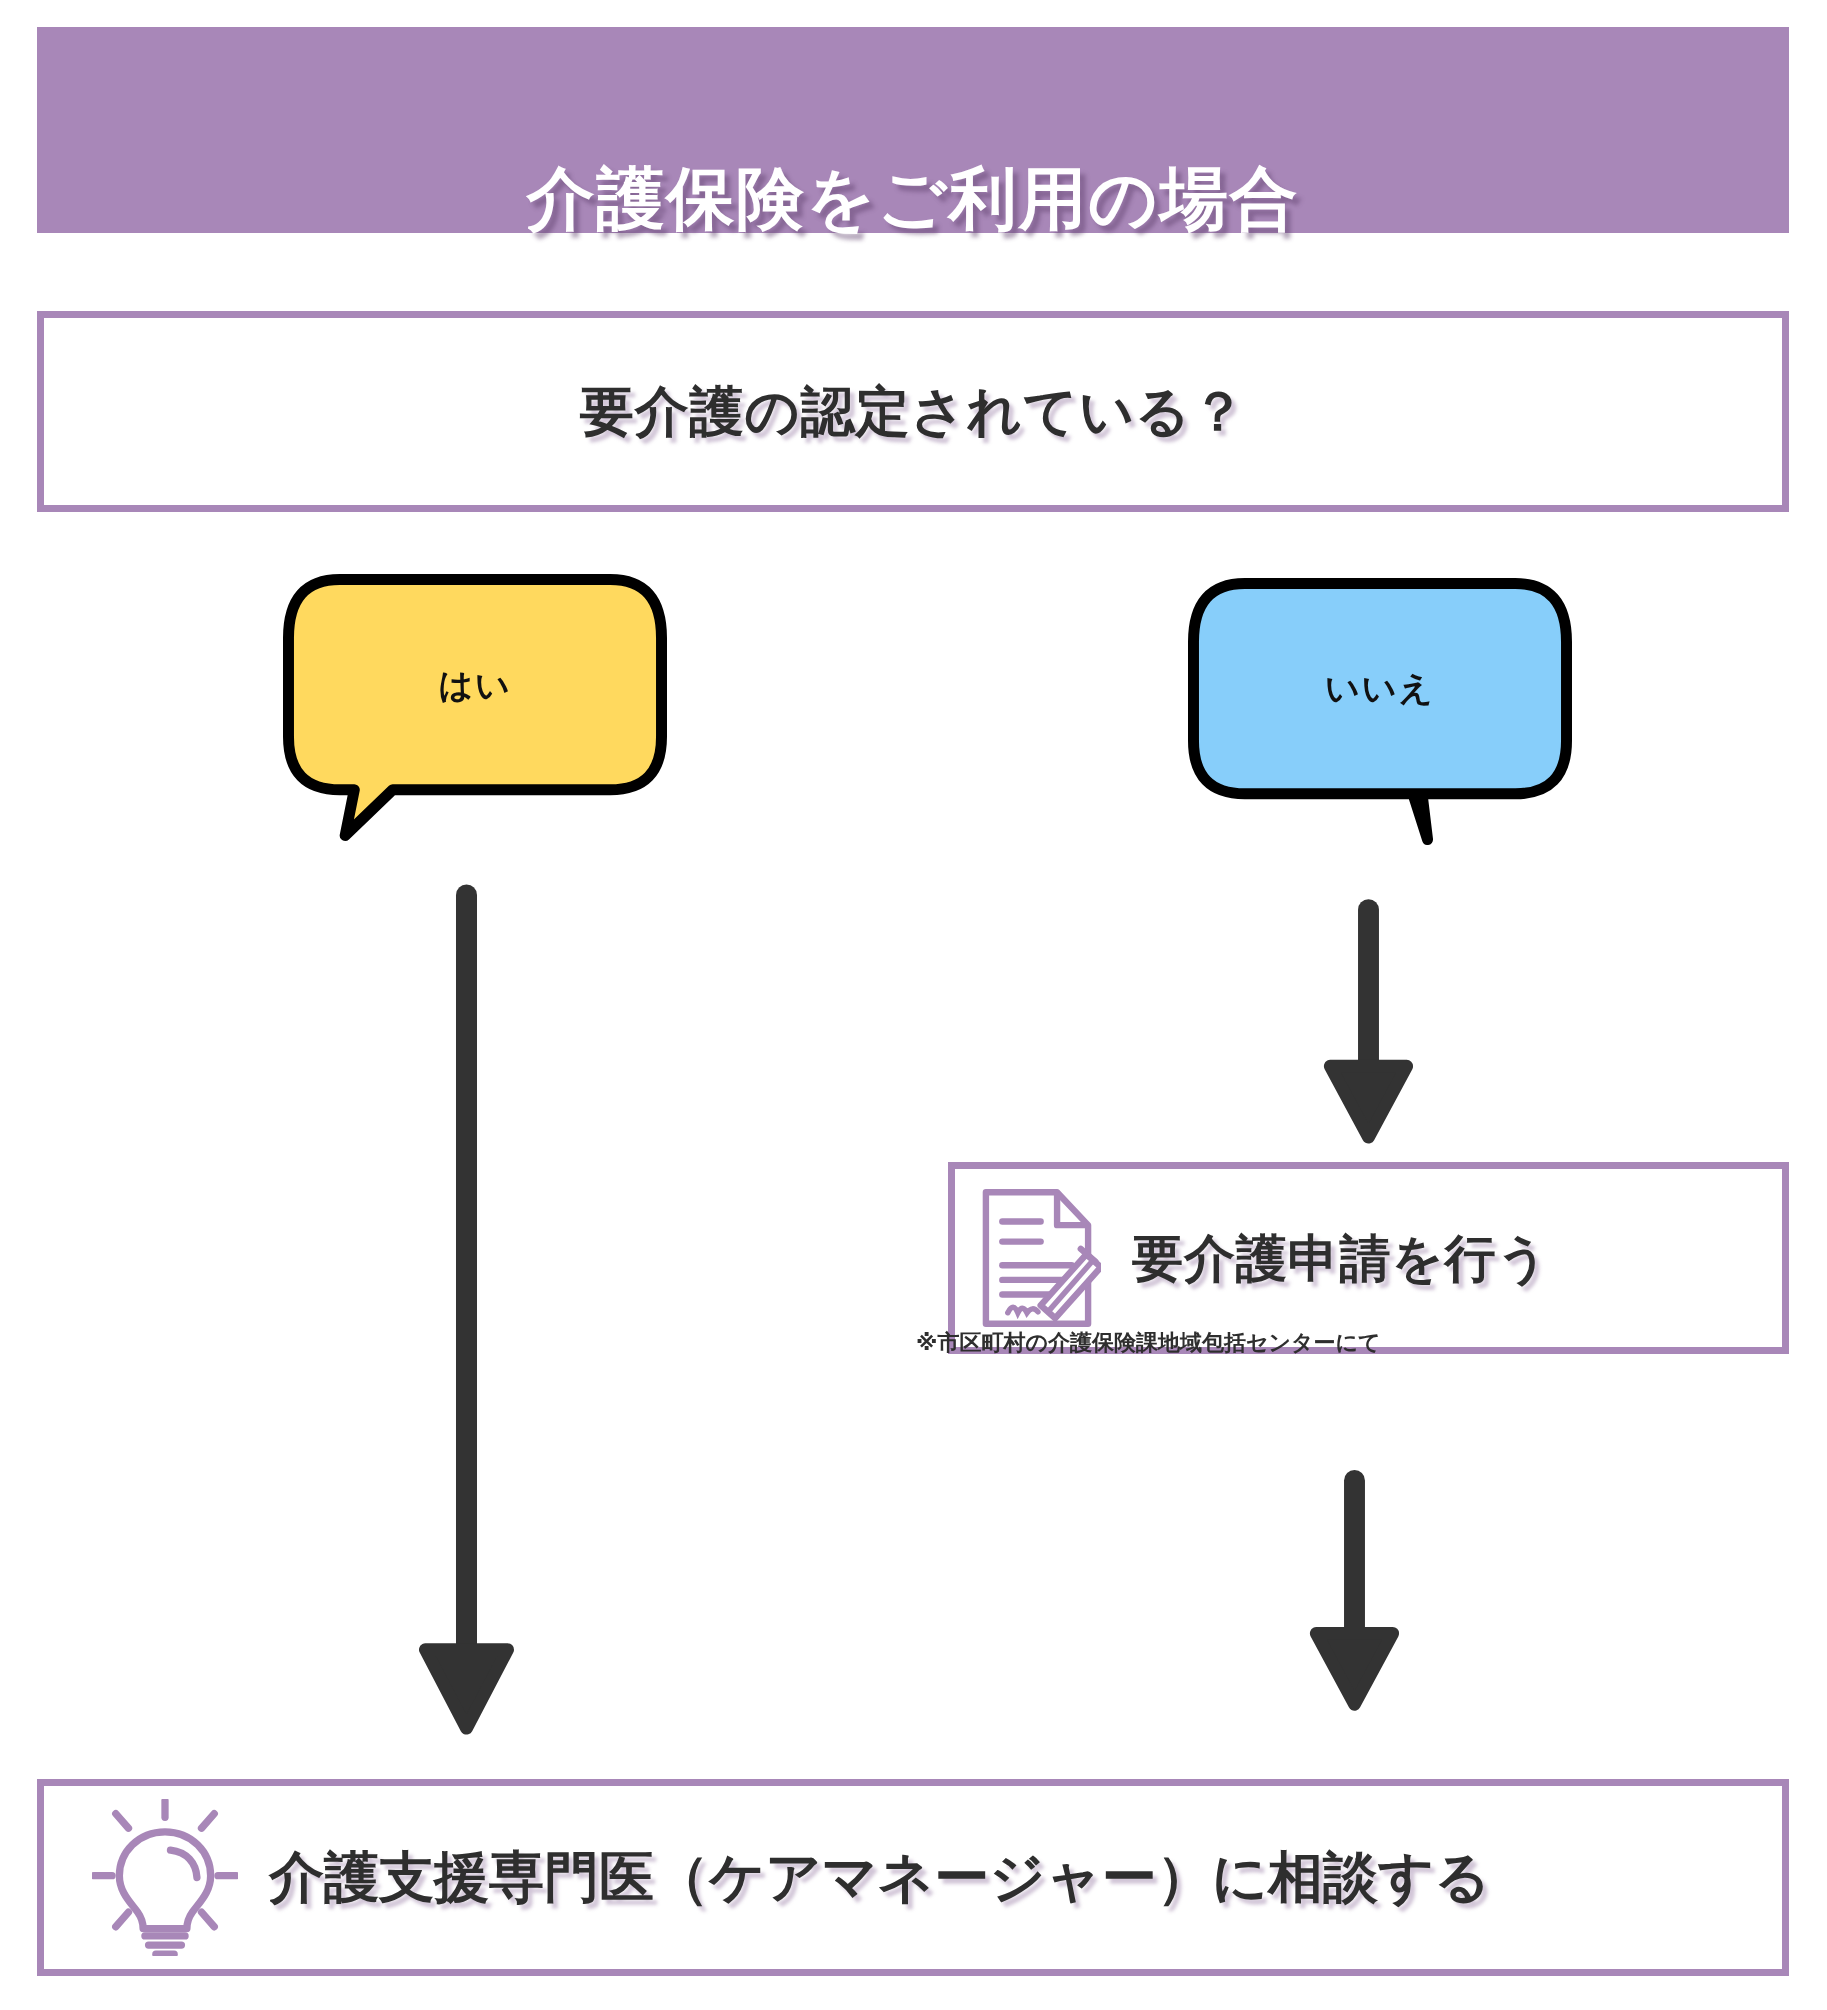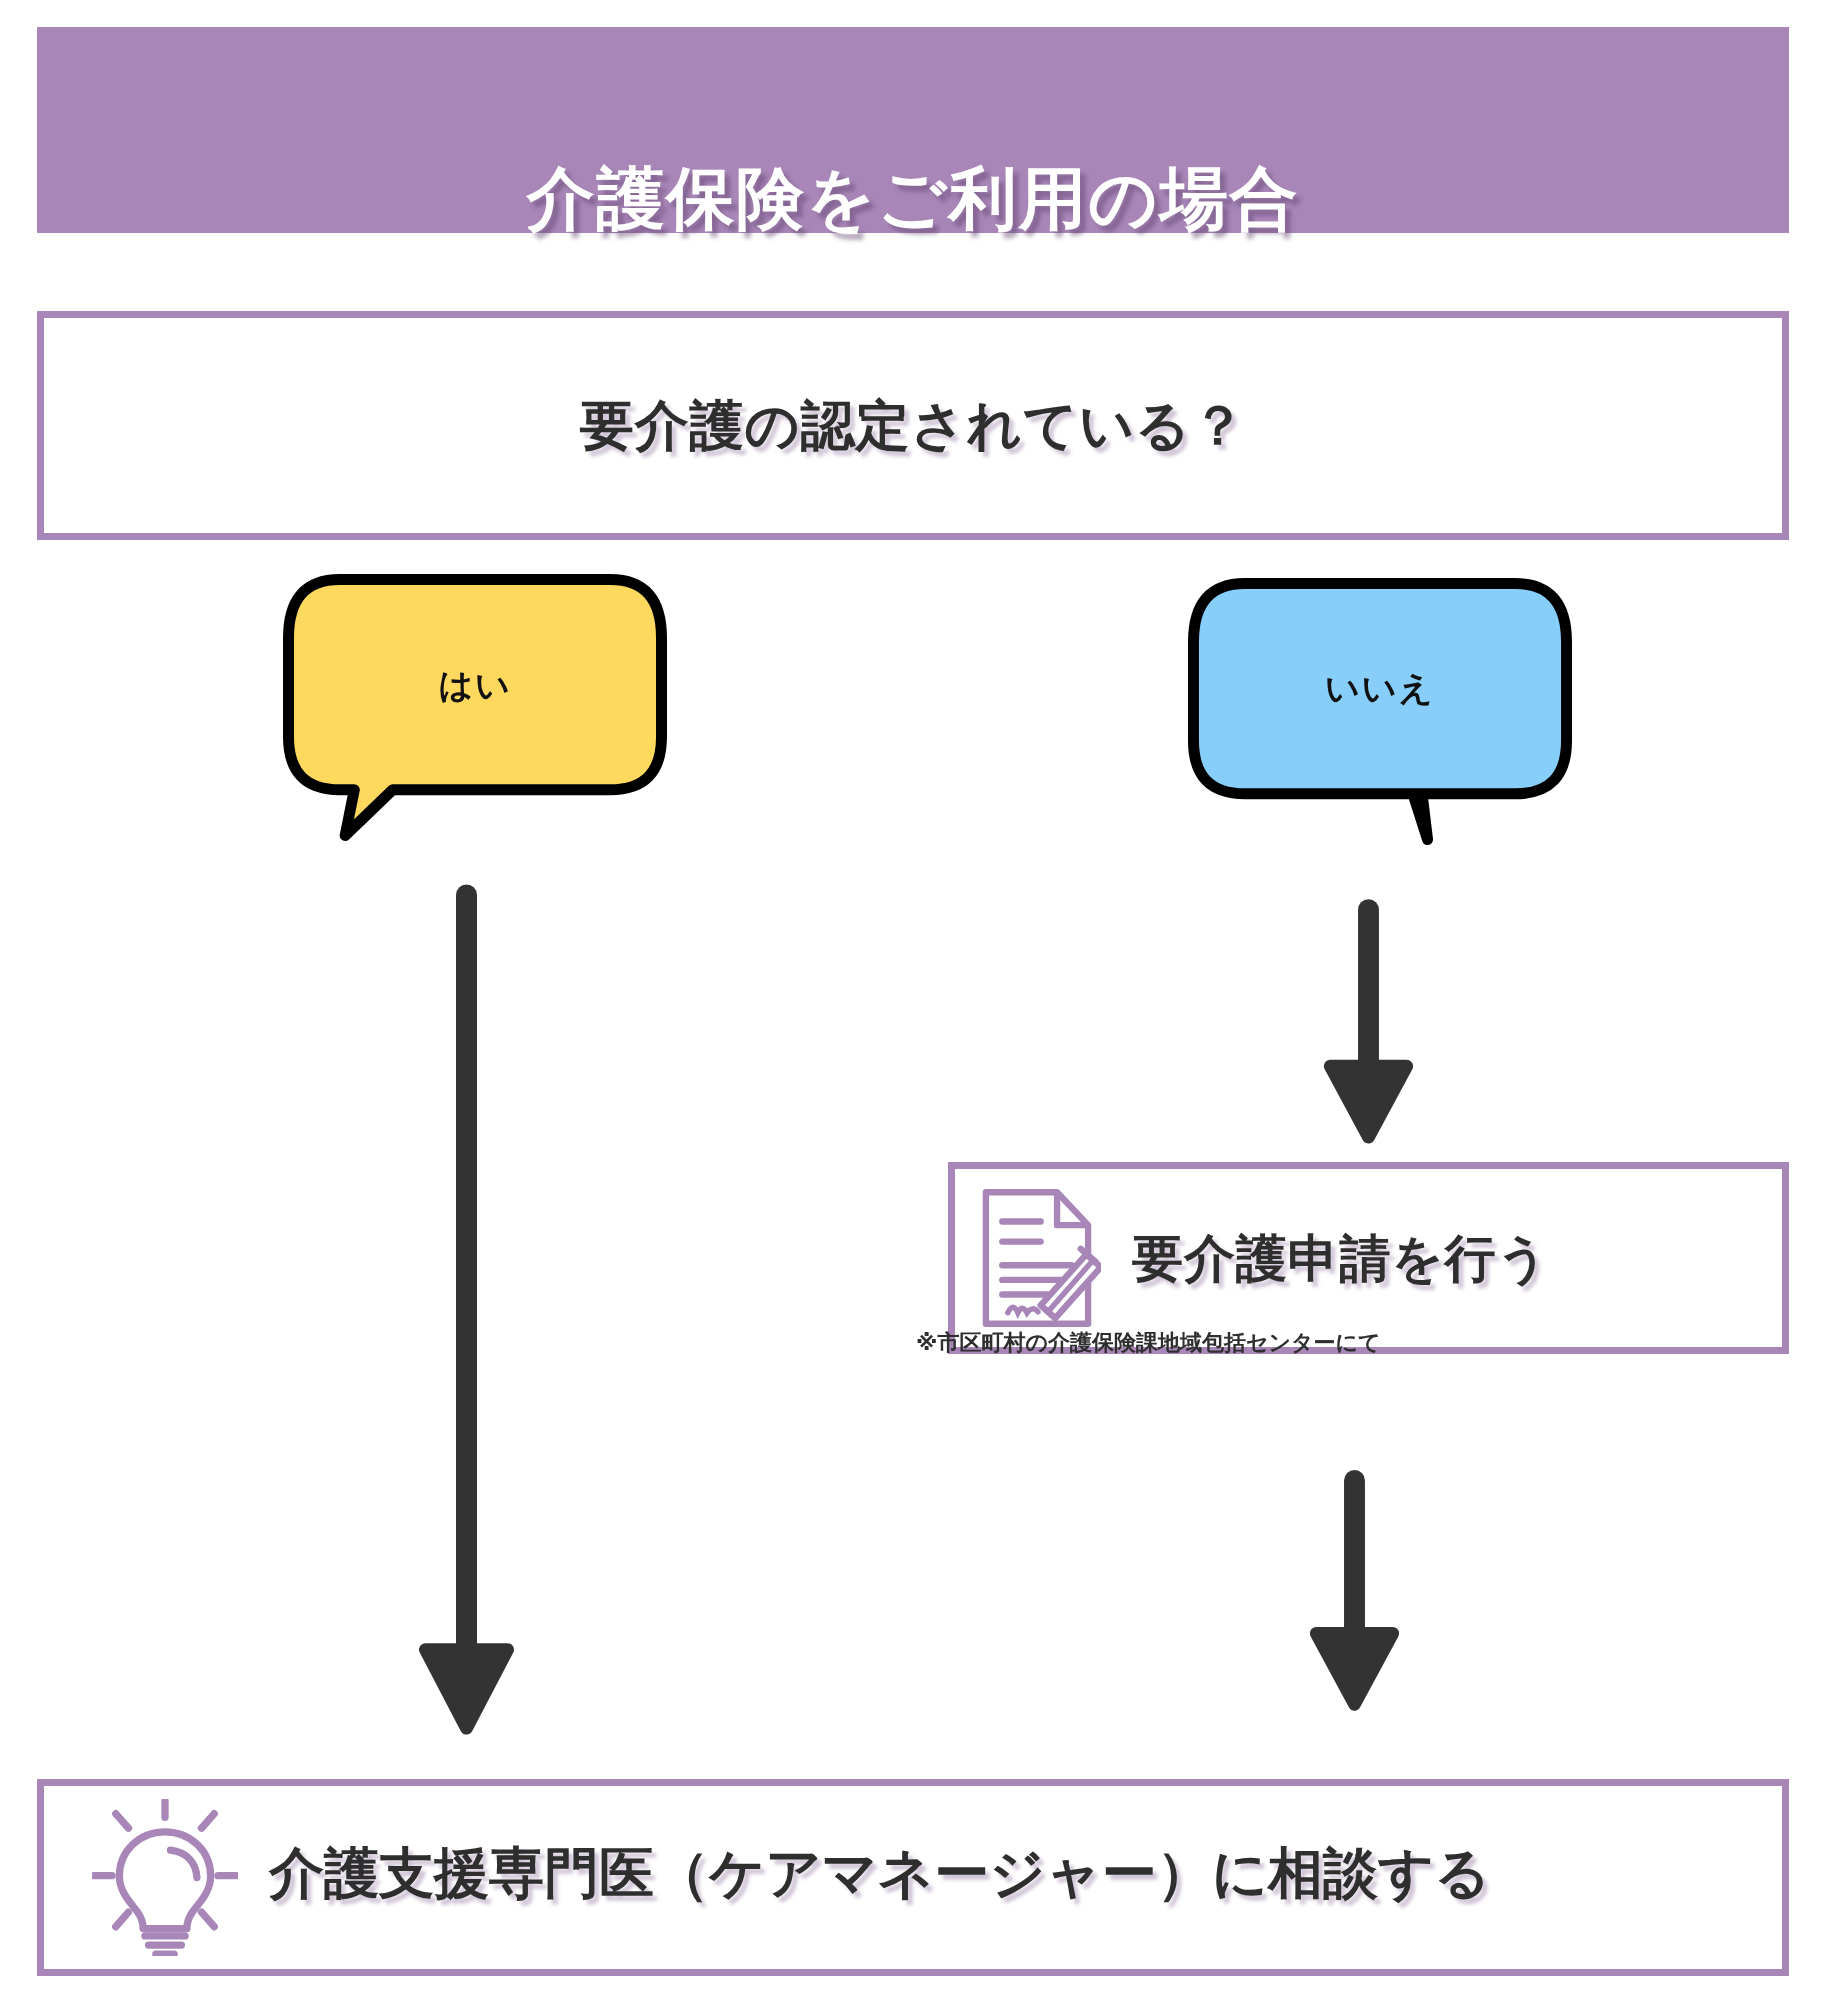--- a/index.html
+++ b/index.html
@@ -48,21 +48,21 @@
     border: 7.3px solid #a887b8;
     box-sizing: border-box;
     display: flex;
     align-items: center;
   }
 
   .question-box {
     left: 37px;
     top: 311px;
     width: 1752px;
-    height: 229px;
+    height: 201px;
     justify-content: center;
   }
   .question-text {
     color: #2e2e2e;
     font-size: 54px;
     font-weight: bold;
     letter-spacing: 0.9px;
     text-shadow: 4.6px 4.6px 3.7px rgba(140,110,155,0.40);
     white-space: nowrap;
     line-height: 1;
@@ -87,21 +87,20 @@
     margin-left: 31px;
   }
 
   .consult-box {
     left: 37px;
     top: 1779px;
     width: 1752px;
     height: 197px;
     justify-content: flex-start;
     padding-left: 48px;
-    font-family: Liberation Mono, monospace;
   }
   .consult-text {
     color: #2e2e2e;
     font-size: 55px;
     font-weight: bold;
     letter-spacing: 0px;
     text-shadow: 4.6px 4.6px 3.7px rgba(140,110,155,0.40);
     white-space: nowrap;
     line-height: 1;
     margin-left: 31px;

